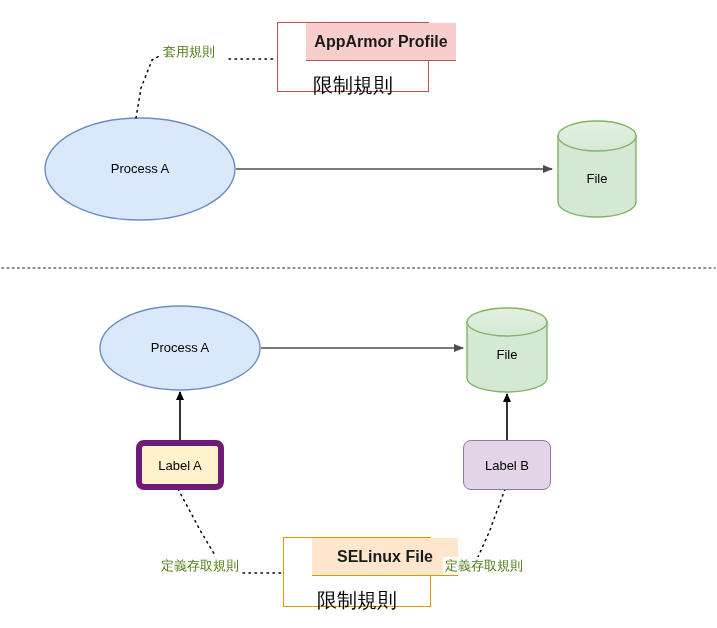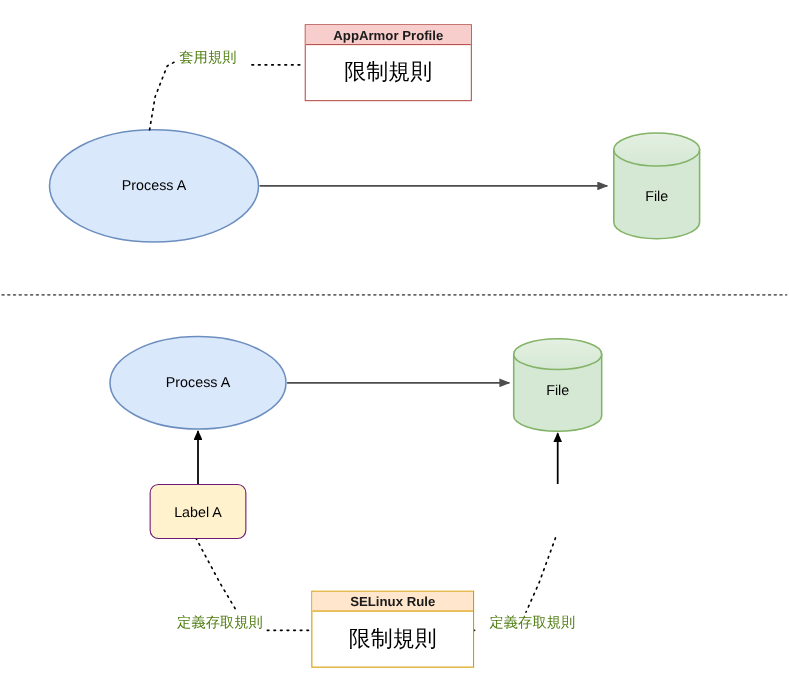--- a/index.html
+++ b/index.html
@@ -48,27 +48,28 @@
   
   .card {
     position: absolute;
     box-sizing: border-box;
     background: #ffffff;
     border: 1px solid #999999;
   }
   .card-header {
     box-sizing: border-box;
     width: 100%;
-    height: 18px;
+    height: 38px;
     display: flex;
     align-items: center;
     justify-content: center;
-    font-size: 12px;
+    font-size: 16px;
     font-weight: bold;
     color: #1a1a1a;
+    margin-left: 28px;
   }
   .card-body {
     box-sizing: border-box;
     width: 100%;
     display: flex;
     align-items: center;
     justify-content: center;
     font-size: 20px;
     color: #000000;
   }
@@ -92,21 +93,21 @@
     box-sizing: border-box;
     border-radius: 8px;
     display: flex;
     align-items: center;
     justify-content: center;
     font-size: 13px;
     color: #000000;
   }
   .chip-yellow {
     background: #fff2cc;
-    border: 1px solid #701a75;
+    border: 6px solid #701a75;
   }
   .chip-purple {
     background: #e1d5e7;
     border: 1px solid #9673a6;
   }
 </style>
 </head>
 <body>
 
 <div id="canvas">
@@ -173,23 +174,24 @@
   <div class="node-label" style="left:45px; top:155px; width:190px; height:28px;">Process A</div>
 
   <div class="node-label" style="left:558px; top:165px; width:78px; height:28px;">File</div>
 
   <div class="node-label" style="left:100px; top:334px; width:160px; height:28px;">Process A</div>
 
   <div class="node-label" style="left:467px; top:341px; width:80px; height:28px;">File</div>
 
   <div class="chip chip-yellow" style="left:136px; top:440px; width:88px; height:50px;">Label A</div>
 
+  <div class="chip chip-purple" style="left:463px; top:440px; width:88px; height:50px;">Label B</div>
 
   <div class="card card-selinux" style="left:283px; top:537px; width:148px; height:70px;">
-    <div class="card-header">SELinux Rule</div>
+    <div class="card-header">SELinux File</div>
     <div class="card-body" style="height:48px;">限制規則</div>
   </div>
 
   <div class="edge-label" style="left:159px; top:557px;">定義存取規則</div>
 
   <div class="edge-label" style="left:443px; top:557px;">定義存取規則</div>
 
 </div>
 
 </body></html>

